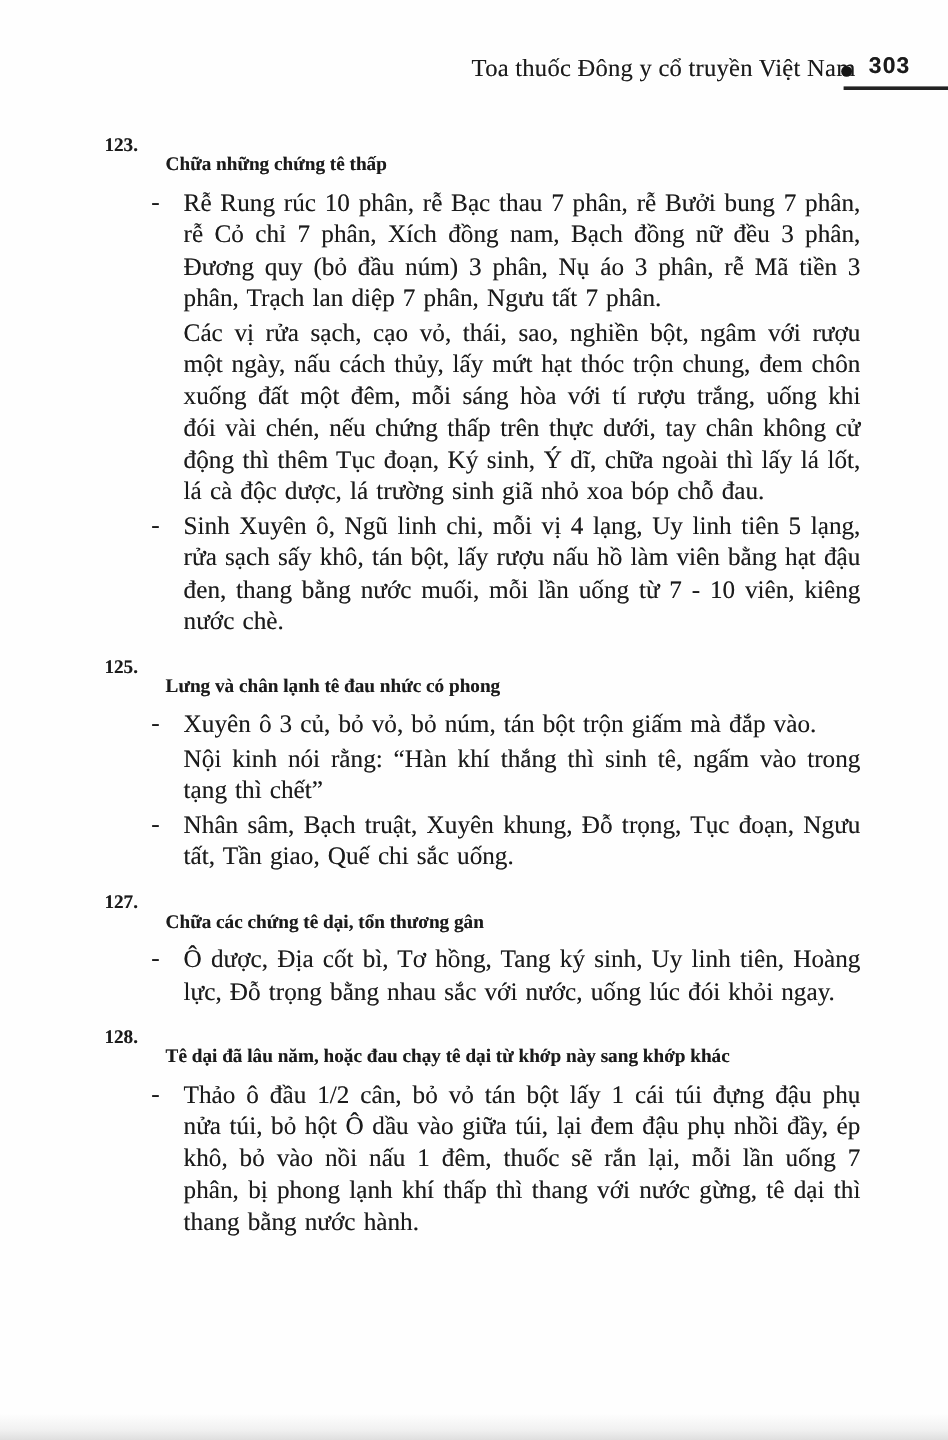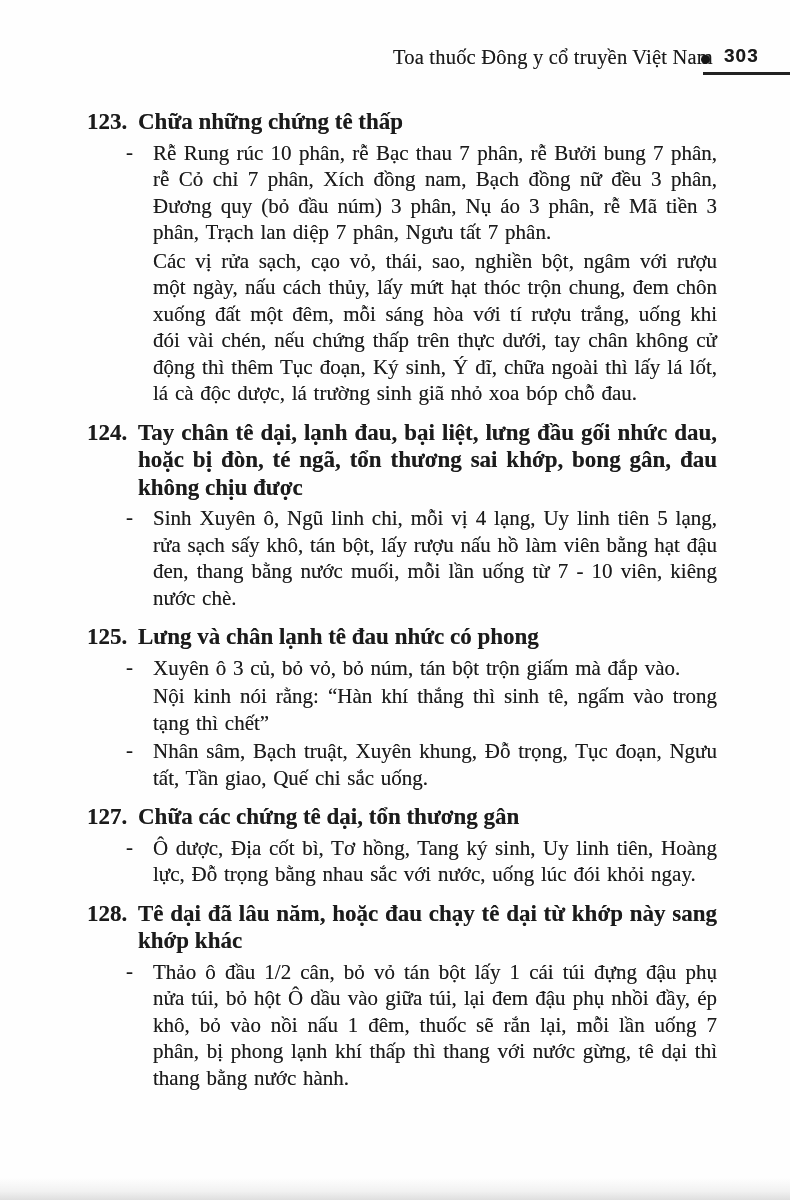--- a/index.html
+++ b/index.html
@@ -23,24 +23,24 @@
   .header-page { position:absolute; left:724px; top:-1px;
                  font-family:"Liberation Sans", sans-serif; font-weight:700;
                  font-size:19px; letter-spacing:1px; }
   .header-rule { position:absolute; left:703px; top:26px; width:87px; height:2.5px;
                  background:#222222; }
   
   .content { position:absolute; top:96px; left:0; width:790px;
              text-shadow:0 0 0.5px rgba(20,20,20,0.5); }
   .sec-heading {
     display:flex; margin:12px 73px 4px 87px;
-    font-weight:700; font-size:23px; line-height:27.5px;
+    font-weight:700; font-size:16px; line-height:27.5px;
   }
   .sec-num { width:51px; flex:none; }
-  .sec-htext { flex:1; text-align:justify; text-justify:inter-word; }
+  .sec-htext { flex:1; text-align:justify; text-justify:inter-word;margin-top:16px; }
   .para {
     position:relative; margin:0 73px 2px 153px;
     font-size:21px; line-height:26.5px;
     text-align:justify; text-justify:inter-word;
     word-spacing:1.5px;
   }
   .para p { margin:0; display:inline; }
   .dash { position:absolute; left:-27px; top:-1px; }
   
   .bottom-shade {
@@ -72,24 +72,20 @@
       <div class="para">
         <span class="dash">-</span>
         <p>Rễ Rung rúc 10 phân, rễ Bạc thau 7 phân, rễ Bưởi bung 7 phân, rễ Cỏ chỉ 7 phân, Xích đồng nam, Bạch đồng nữ đều 3 phân, Đương quy (bỏ đầu núm) 3 phân, Nụ áo 3 phân, rễ Mã tiền 3 phân, Trạch lan diệp 7 phân, Ngưu tất 7 phân.</p>
       </div>
       <div class="para">
         <p>Các vị rửa sạch, cạo vỏ, thái, sao, nghiền bột, ngâm với rượu một ngày, nấu cách thủy, lấy mứt hạt thóc trộn chung, đem chôn xuống đất một đêm, mỗi sáng hòa với tí rượu trắng, uống khi đói vài chén, nếu chứng thấp trên thực dưới, tay chân không cử động thì thêm Tục đoạn, Ký sinh, Ý dĩ, chữa ngoài thì lấy lá lốt, lá cà độc dược, lá trường sinh giã nhỏ xoa bóp chỗ đau.</p>
       </div>
     </div>
 
     <div>
-      <div class="sec-heading">
-        <span class="sec-num">124.</span>
-        <span class="sec-htext">Tay chân tê dại, lạnh đau, bại liệt, lưng đầu gối nhức dau, hoặc bị đòn, té ngã, tổn thương sai khớp, bong gân, đau không chịu được</span>
-      </div>
       <div class="para">
         <span class="dash">-</span>
         <p>Sinh Xuyên ô, Ngũ linh chi, mỗi vị 4 lạng, Uy linh tiên 5 lạng, rửa sạch sấy khô, tán bột, lấy rượu nấu hồ làm viên bằng hạt đậu đen, thang bằng nước muối, mỗi lần uống từ 7 - 10 viên, kiêng nước chè.</p>
       </div>
     </div>
 
     <div>
       <div class="sec-heading">
         <span class="sec-num">125.</span>
         <span class="sec-htext">Lưng và chân lạnh tê đau nhức có phong</span>

